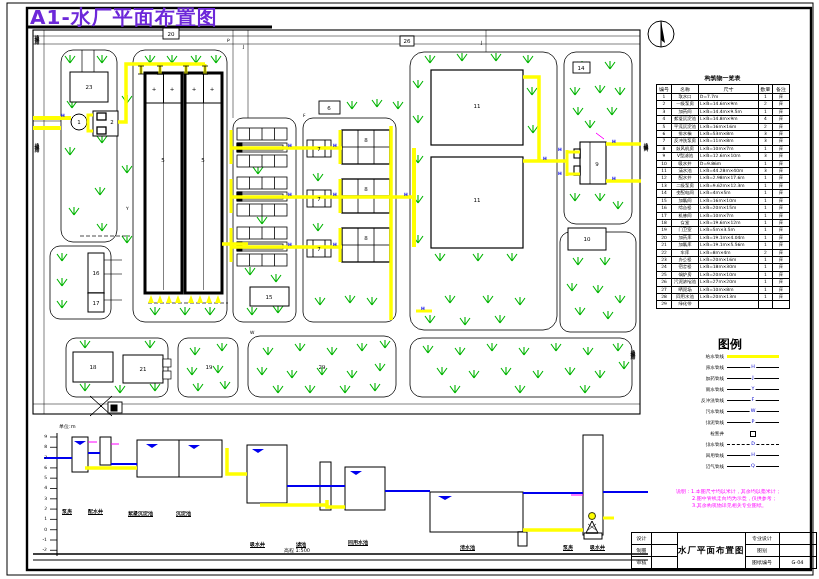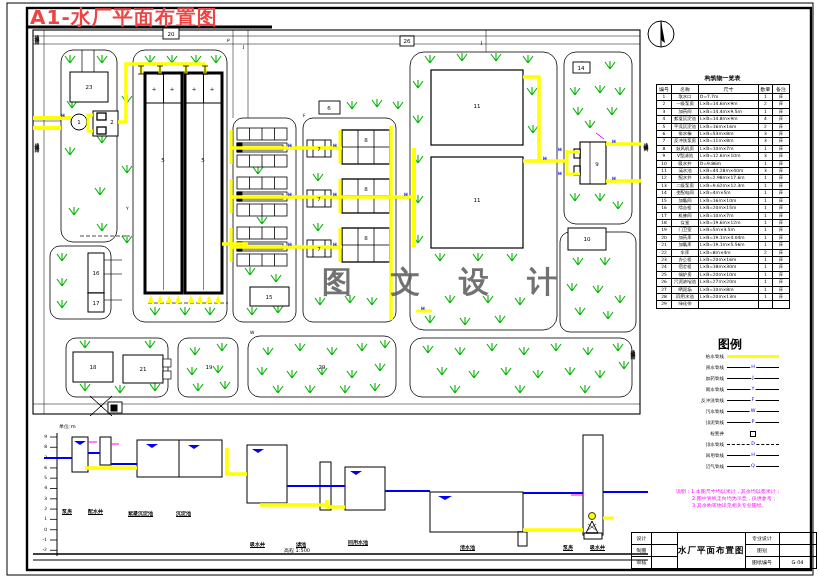--- a/index.html
+++ b/index.html
@@ -1,19 +1,19 @@
 <!DOCTYPE html>
 <html><head>
 <meta charset="utf-8">
 <style>
   html,body{margin:0;padding:0;background:#fff;}
   #page{position:relative;width:819px;height:579px;background:#ffffff;overflow:hidden;
         font-family:"DejaVu Sans",sans-serif;}
   .abs{position:absolute;}
-  #main-title{left:30px;top:4px;font-size:20px;font-weight:bold;color:#ef4444;letter-spacing:1px;white-space:nowrap;}
+  #main-title{left:30px;top:4px;font-size:20px;font-weight:bold;color:#6d28d9;letter-spacing:1px;white-space:nowrap;}
   #watermark{left:322px;top:262px;font-size:30px;font-weight:bold;color:#5a5a5a;letter-spacing:14px;white-space:nowrap;opacity:.85;}
   .vtext{writing-mode:vertical-rl;text-orientation:upright;font-size:5px;color:#000;letter-spacing:1px;line-height:5px;}
   
   #tbl-title{left:656px;top:74px;width:133px;text-align:center;font-size:6px;font-weight:bold;}
   #struct-table{left:656px;top:84px;}
   #struct-table table{border-collapse:collapse;table-layout:fixed;width:133px;}
   #struct-table td,#struct-table th{border:0.6px solid #000;font-size:4.4px;font-weight:normal;
       padding:0;height:6.4px;line-height:6.4px;overflow:hidden;white-space:nowrap;text-align:center;}
   #struct-table th{font-size:5px;height:8px;}
   #struct-table td:nth-child(3){text-align:left;padding-left:1px;}
@@ -512,21 +512,20 @@
 
     <g>
       <circle cx="592" cy="516" r="3.5" fill="#ffff00" stroke="#000" stroke-width="0.8"></circle>
       <path d="M586,533 L598,533 L592,521 Z" fill="none" stroke="#000" stroke-width="1"></path>
       <path d="M588,530 L596,524 M588,524 L596,530" stroke="#000" stroke-width="0.6"></path>
     </g>
   </g>
 </svg>
 
 <div class="abs" id="main-title">A1-水厂平面布置图</div>
-<div class="abs" id="watermark">图 文 设 计</div>
 
 <div class="abs vtext" style="left:34px;top:30px;height:60px">通往城市道路</div>
 <div class="abs vtext" style="left:34px;top:138px;height:60px">通往城市道路</div>
 <div class="abs vtext" style="left:643px;top:138px;height:60px">通往城市管网</div>
 <div class="abs vtext" style="left:630px;top:345px;height:60px">通往城市道路</div>
 
 <span class="pl-letter" style="left:227px;top:38px">P</span>
 <span class="pl-letter" style="left:243px;top:44px">J</span>
 <span class="pl-letter" style="left:481px;top:40px">J</span>
 <span class="pl-letter" style="left:303px;top:113px">F</span>

